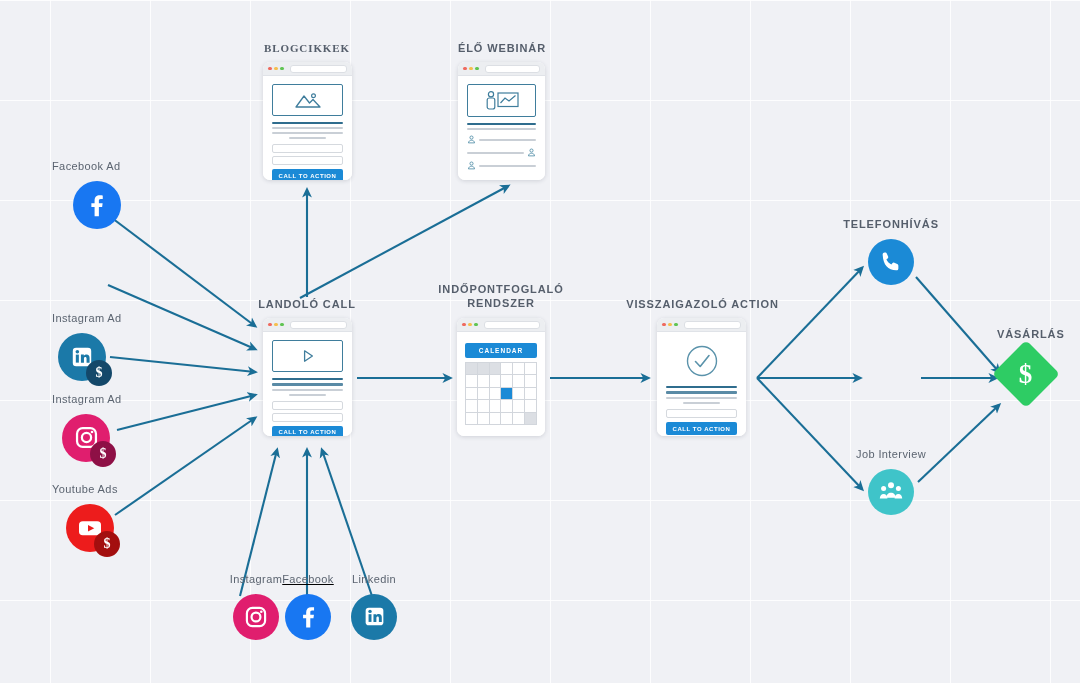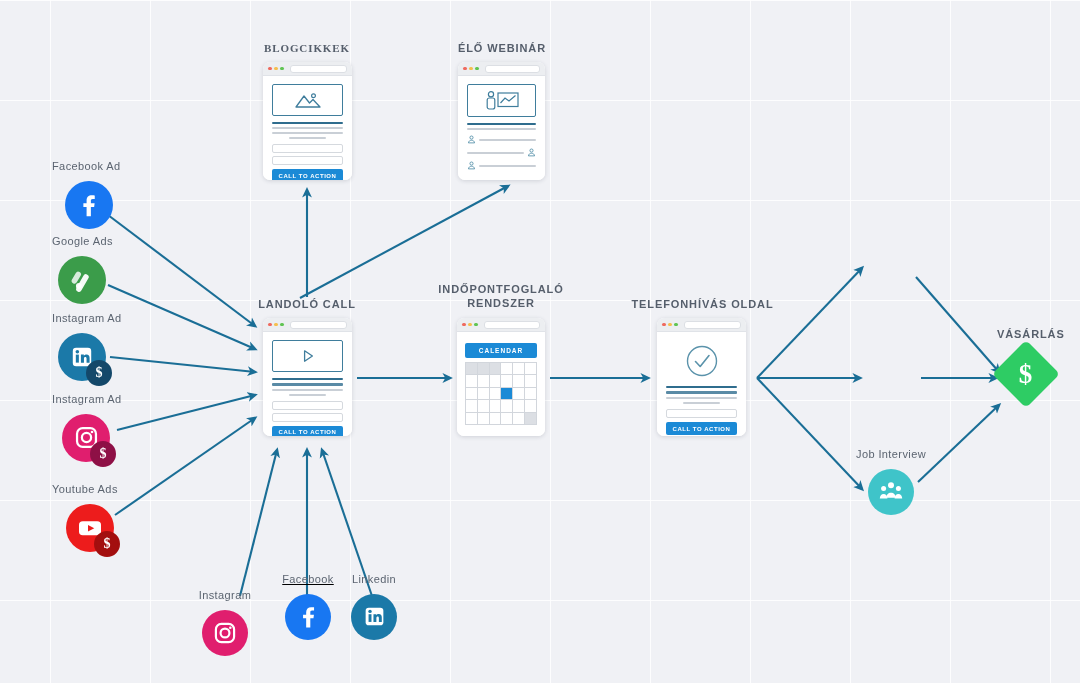--- a/index.html
+++ b/index.html
@@ -196,39 +196,29 @@
       <path d="M757,378 L862,268"></path>
       <path d="M757,378 L860,378"></path>
       <path d="M757,378 L862,489"></path>
 
       <path d="M916,277 L999,372"></path>
       <path d="M921,378 L996,378"></path>
       <path d="M918,482 L999,405"></path>
     </g>
   </svg>
 
-  <div class="node" style="left:52px; top:160px; align-items:center;">
+  <div class="node" style="left:52px; top:160px; align-items:flex-end;">
     <div class="cap below">Facebook Ad</div>
     <div class="circ" style="width:48px;height:48px;background:#1877f2;margin-left:6px;">
       <svg width="30" height="30" viewBox="0 0 24 24">
           <path fill="#fff" d="M13.5 21v-7.5h2.6l.4-3h-3V8.6c0-.9.25-1.5 1.5-1.5H16.6V4.4c-.3 0-1.3-.13-2.45-.13-2.42 0-4.08 1.48-4.08 4.2v2.03H7.5v3h2.57V21z"></path>
         </svg>
     </div>
   </div>
 
-  <div class="node" style="left:52px; top:235px; align-items:flex-start;">
-    <div class="cap below">Google Ads</div>
-    <div class="circ" style="width:48px;height:48px;background:#3b9c4a;margin-left:6px;">
-      <svg width="28" height="28" viewBox="0 0 24 24">
-        <path fill="#fff" d="M7.4 18.4 13.2 8.4a2.4 2.4 0 1 1 4.15 2.4l-5.8 10a2.4 2.4 0 1 1-4.15-2.4z" opacity="0.95"></path>
-        <path fill="#fff" d="M10.8 8.3 7.5 14a2.35 2.35 0 0 1-4.07-2.35l3.3-5.7A2.35 2.35 0 1 1 10.8 8.3z" opacity="0.8"></path>
-        <circle cx="9.3" cy="17.1" r="2.5" fill="#fff" opacity="0.95"></circle>
-      </svg>
-    </div>
-  </div>
 
   <div class="node" style="left:52px; top:312px; align-items:flex-start;">
     <div class="cap below">Instagram Ad</div>
     <div class="circ" style="width:48px;height:48px;background:#1b79a8;margin-left:6px;">
       <svg width="26" height="26" viewBox="0 0 24 24">
           <rect x="3.5" y="3.5" width="17" height="17" rx="3" fill="#fff"></rect>
           <rect x="6.3" y="9.8" width="2.8" height="7.4" fill="#1b79a8"></rect>
           <circle cx="7.7" cy="7.1" r="1.65" fill="#1b79a8"></circle>
           <path fill="#1b79a8" d="M11 9.8h2.7v1.05c.45-.72 1.3-1.25 2.45-1.25 2 0 2.85 1.2 2.85 3.35v4.25h-2.8v-3.7c0-1-.32-1.6-1.2-1.6-.78 0-1.2.52-1.2 1.6v3.7H11z"></path>
         </svg>
@@ -252,21 +242,21 @@
     <div class="cap below">Youtube Ads</div>
     <div class="circ" style="width:48px;height:48px;background:#ed1c1c;margin-left:10px;">
       <svg width="30" height="30" viewBox="0 0 24 24">
           <rect x="3.2" y="6.6" width="17.6" height="11.2" rx="3" fill="#fff"></rect>
           <path d="M10.4 9.6 15.4 12.2 10.4 14.8z" fill="#ed1c1c"></path>
         </svg>
       <span class="badge" style="width:22px;height:22px;background:#a30f0f;border:2px solid #a30f0f;font-size:14px;">$</span>
     </div>
   </div>
 
-  <div class="node" style="left:179px; top:573px; width:92px;margin-top:16px;">
+  <div class="node" style="left:210px; top:573px; width:92px;">
     <div class="cap below">Instagram</div>
     <div class="circ" style="width:46px;height:46px;background:#e01e6e;">
       <svg width="26" height="26" viewBox="0 0 24 24">
           <rect x="3.6" y="3.6" width="16.8" height="16.8" rx="5" fill="none" stroke="#fff" stroke-width="2"></rect>
           <circle cx="12" cy="12" r="4.1" fill="none" stroke="#fff" stroke-width="2"></circle>
           <circle cx="16.9" cy="7.1" r="1.2" fill="#fff"></circle>
         </svg>
     </div>
   </div>
 
@@ -424,21 +414,21 @@
         <div></div>
         <div></div>
         <div></div>
         <div></div>
         <div></div>
         <div class="gray"></div>
       </div>
     </div>
   </div>
 
-  <div class="cap upper" style="position:absolute; left:625px; top:298px; width:155px;">TELEFONHÍVÁS OLDAL</div>
+  <div class="cap upper" style="position:absolute; left:625px; top:298px; width:155px;">VISSZAIGAZOLÓ ACTION</div>
   <div class="card" style="left:657px; top:318px; width:89px; height:118px;">
     <div class="card-bar">
       <span class="dot d1"></span>
       <span class="dot d2"></span>
       <span class="dot d3"></span>
       <span class="urlbar"></span>
     </div>
     <div class="card-body" style="padding:10px 9px 9px 9px;">
       <div style="display:flex;align-items:center;justify-content:center;height:38px;">
         <svg width="34" height="34" viewBox="0 0 34 34">
@@ -448,20 +438,28 @@
       </div>
       <div class="tline" style="height:2.4px;background:#2f6d8e;margin-top:6px;"></div>
       <div class="tline" style="height:2.2px;background:#5a8ba6;margin-top:3px;"></div>
       <div class="tline" style="height:2px;background:#c9cfd6;margin-top:3px;"></div>
       <div class="tline" style="height:2px;background:#c9cfd6;margin-top:3px;width:52%;align-self:center;"></div>
       <div class="inputbox" style="height:7.5px;margin-top:5px;"></div>
       <div class="cta" style="margin-top:4px;">CALL TO ACTION</div>
     </div>
   </div>
 
+  <div class="node" style="left:833px; top:218px; width:116px;">
+    <div class="cap upper below">TELEFONHÍVÁS</div>
+    <div class="circ" style="width:46px;height:46px;background:#1b8ad6;">
+      <svg width="26" height="26" viewBox="0 0 24 24">
+          <path fill="#fff" d="M6.6 3.2c.8 0 1.3.4 1.6 1.1l1.1 2.6c.3.7.1 1.4-.45 1.85l-1.1.9c.95 2 2.6 3.65 4.6 4.6l.9-1.1c.45-.55 1.15-.75 1.85-.45l2.6 1.1c.7.3 1.1.8 1.1 1.6v2.5c0 1.1-.9 1.9-2 1.8C9.1 19.1 4.9 14.9 4.3 5.2c-.1-1.1.7-2 1.8-2z"></path>
+        </svg>
+    </div>
+  </div>
 
 
   <div class="node" style="left:833px; top:448px; width:116px;">
     <div class="cap below" style="font-size:11px;color:#5b6470;">Job Interview</div>
     <div class="circ" style="width:46px;height:46px;background:#3fc4c9;">
       <svg width="28" height="28" viewBox="0 0 28 28">
         <circle cx="14" cy="7.2" r="3" fill="#fff"></circle>
         <path d="M9.3 19.8c0-3.1 2-5.1 4.7-5.1s4.7 2 4.7 5.1z" fill="#fff"></path>
         <circle cx="6.6" cy="10.4" r="2.5" fill="#fff"></circle>
         <path d="M2.8 20.4c0-2.7 1.6-4.5 3.8-4.5s3.8 1.8 3.8 4.5z" fill="#fff"></path>

